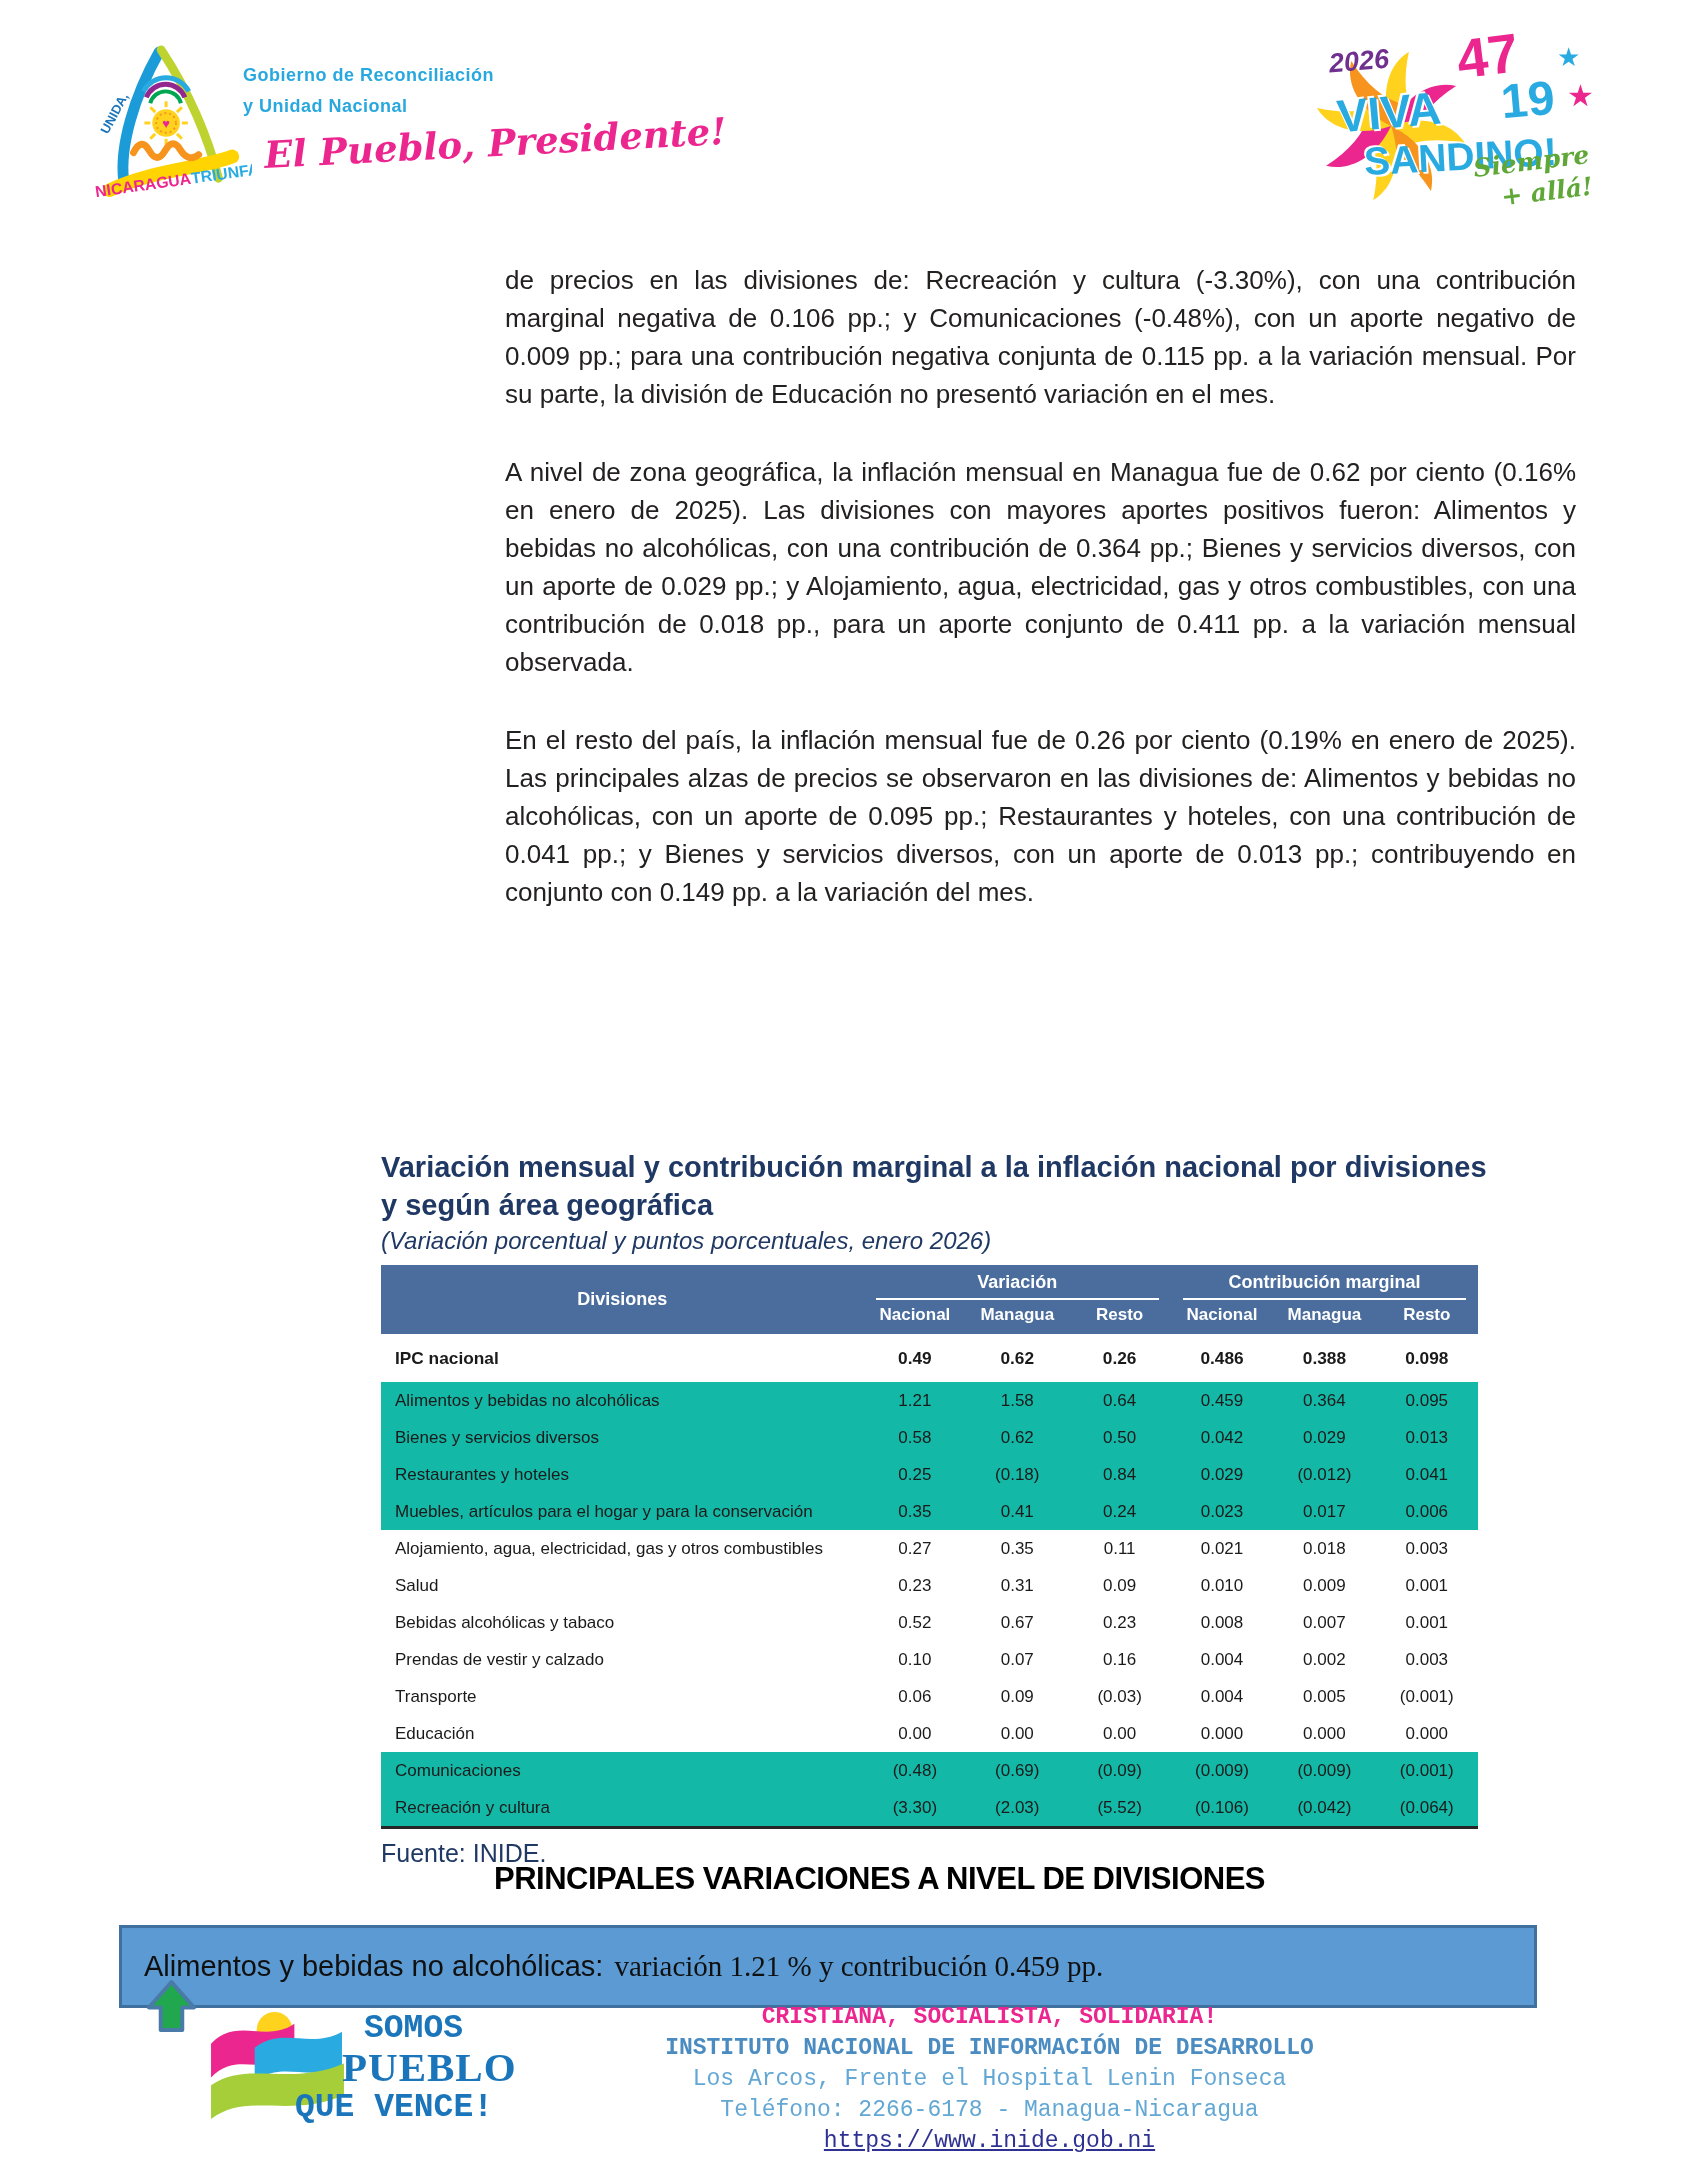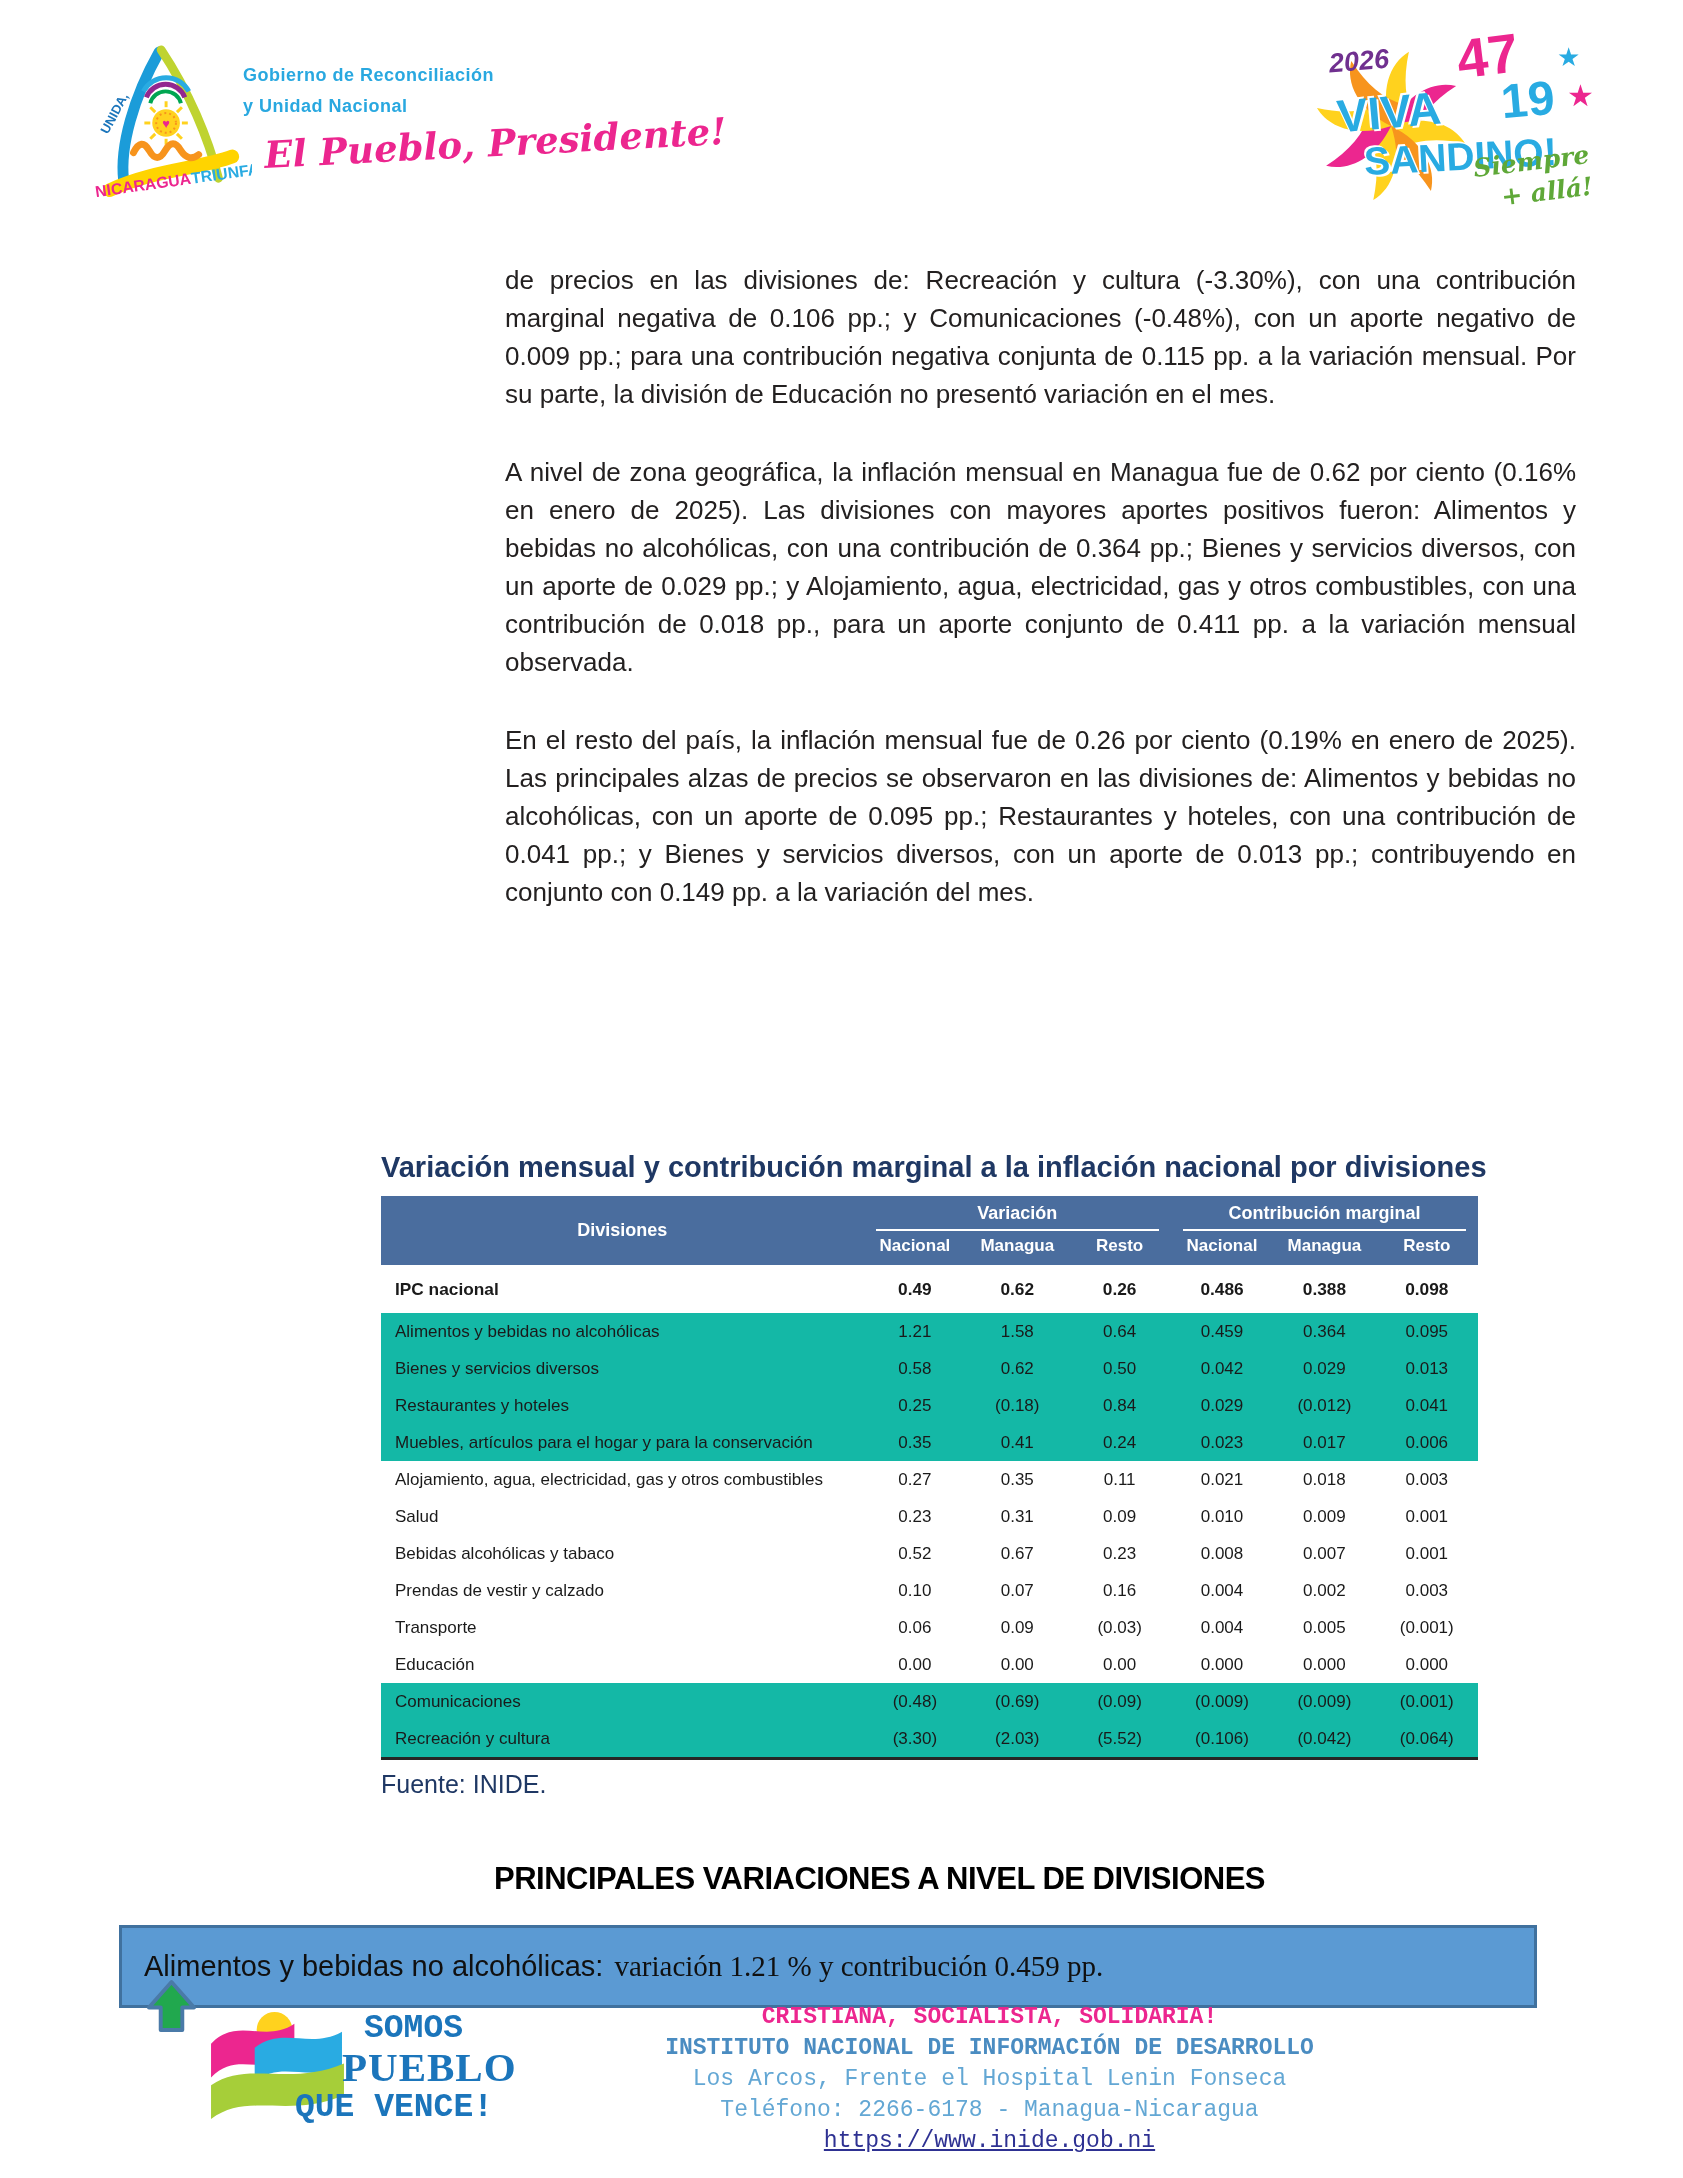--- a/index.html
+++ b/index.html
@@ -141,21 +141,23 @@
 
 <div id="body-text">
   <p class="para">de precios en las divisiones de: Recreación y cultura (-3.30%), con una contribución marginal negativa de 0.106 pp.; y Comunicaciones (-0.48%), con un aporte negativo de 0.009 pp.; para una contribución negativa conjunta de 0.115 pp. a la variación mensual. Por su parte, la división de Educación no presentó variación en el mes.</p>
   <p class="para">A nivel de zona geográfica, la inflación mensual en Managua fue de 0.62 por ciento (0.16% en enero de 2025). Las divisiones con mayores aportes positivos fueron: Alimentos y bebidas no alcohólicas, con una contribución de 0.364 pp.; Bienes y servicios diversos, con un aporte de 0.029 pp.; y Alojamiento, agua, electricidad, gas y otros combustibles, con una contribución de 0.018 pp., para un aporte conjunto de 0.411 pp. a la variación mensual observada.</p>
   <p class="para">En el resto del país, la inflación mensual fue de 0.26 por ciento (0.19% en enero de 2025). Las principales alzas de precios se observaron en las divisiones de: Alimentos y bebidas no alcohólicas, con un aporte de 0.095 pp.; Restaurantes y hoteles, con una contribución de 0.041 pp.; y Bienes y servicios diversos, con un aporte de 0.013 pp.; contribuyendo en conjunto con 0.149 pp. a la variación del mes.</p>
 </div>
 
 <div id="table-section">
   <div class="tbl-title">
     <span style="display:block">Variación mensual y contribución marginal a la inflación nacional por divisiones</span>
+    <span style="display:block">y según área geográfica</span>
   </div>
+  <div class="tbl-sub">(Variación porcentual y puntos porcentuales, enero 2026)</div>
 
   <table>
     <colgroup>
       <col class="c-label">
         <col class="c-num">
         <col class="c-num">
         <col class="c-num">
       <col class="c-num">
         <col class="c-num">
         <col class="c-num">

